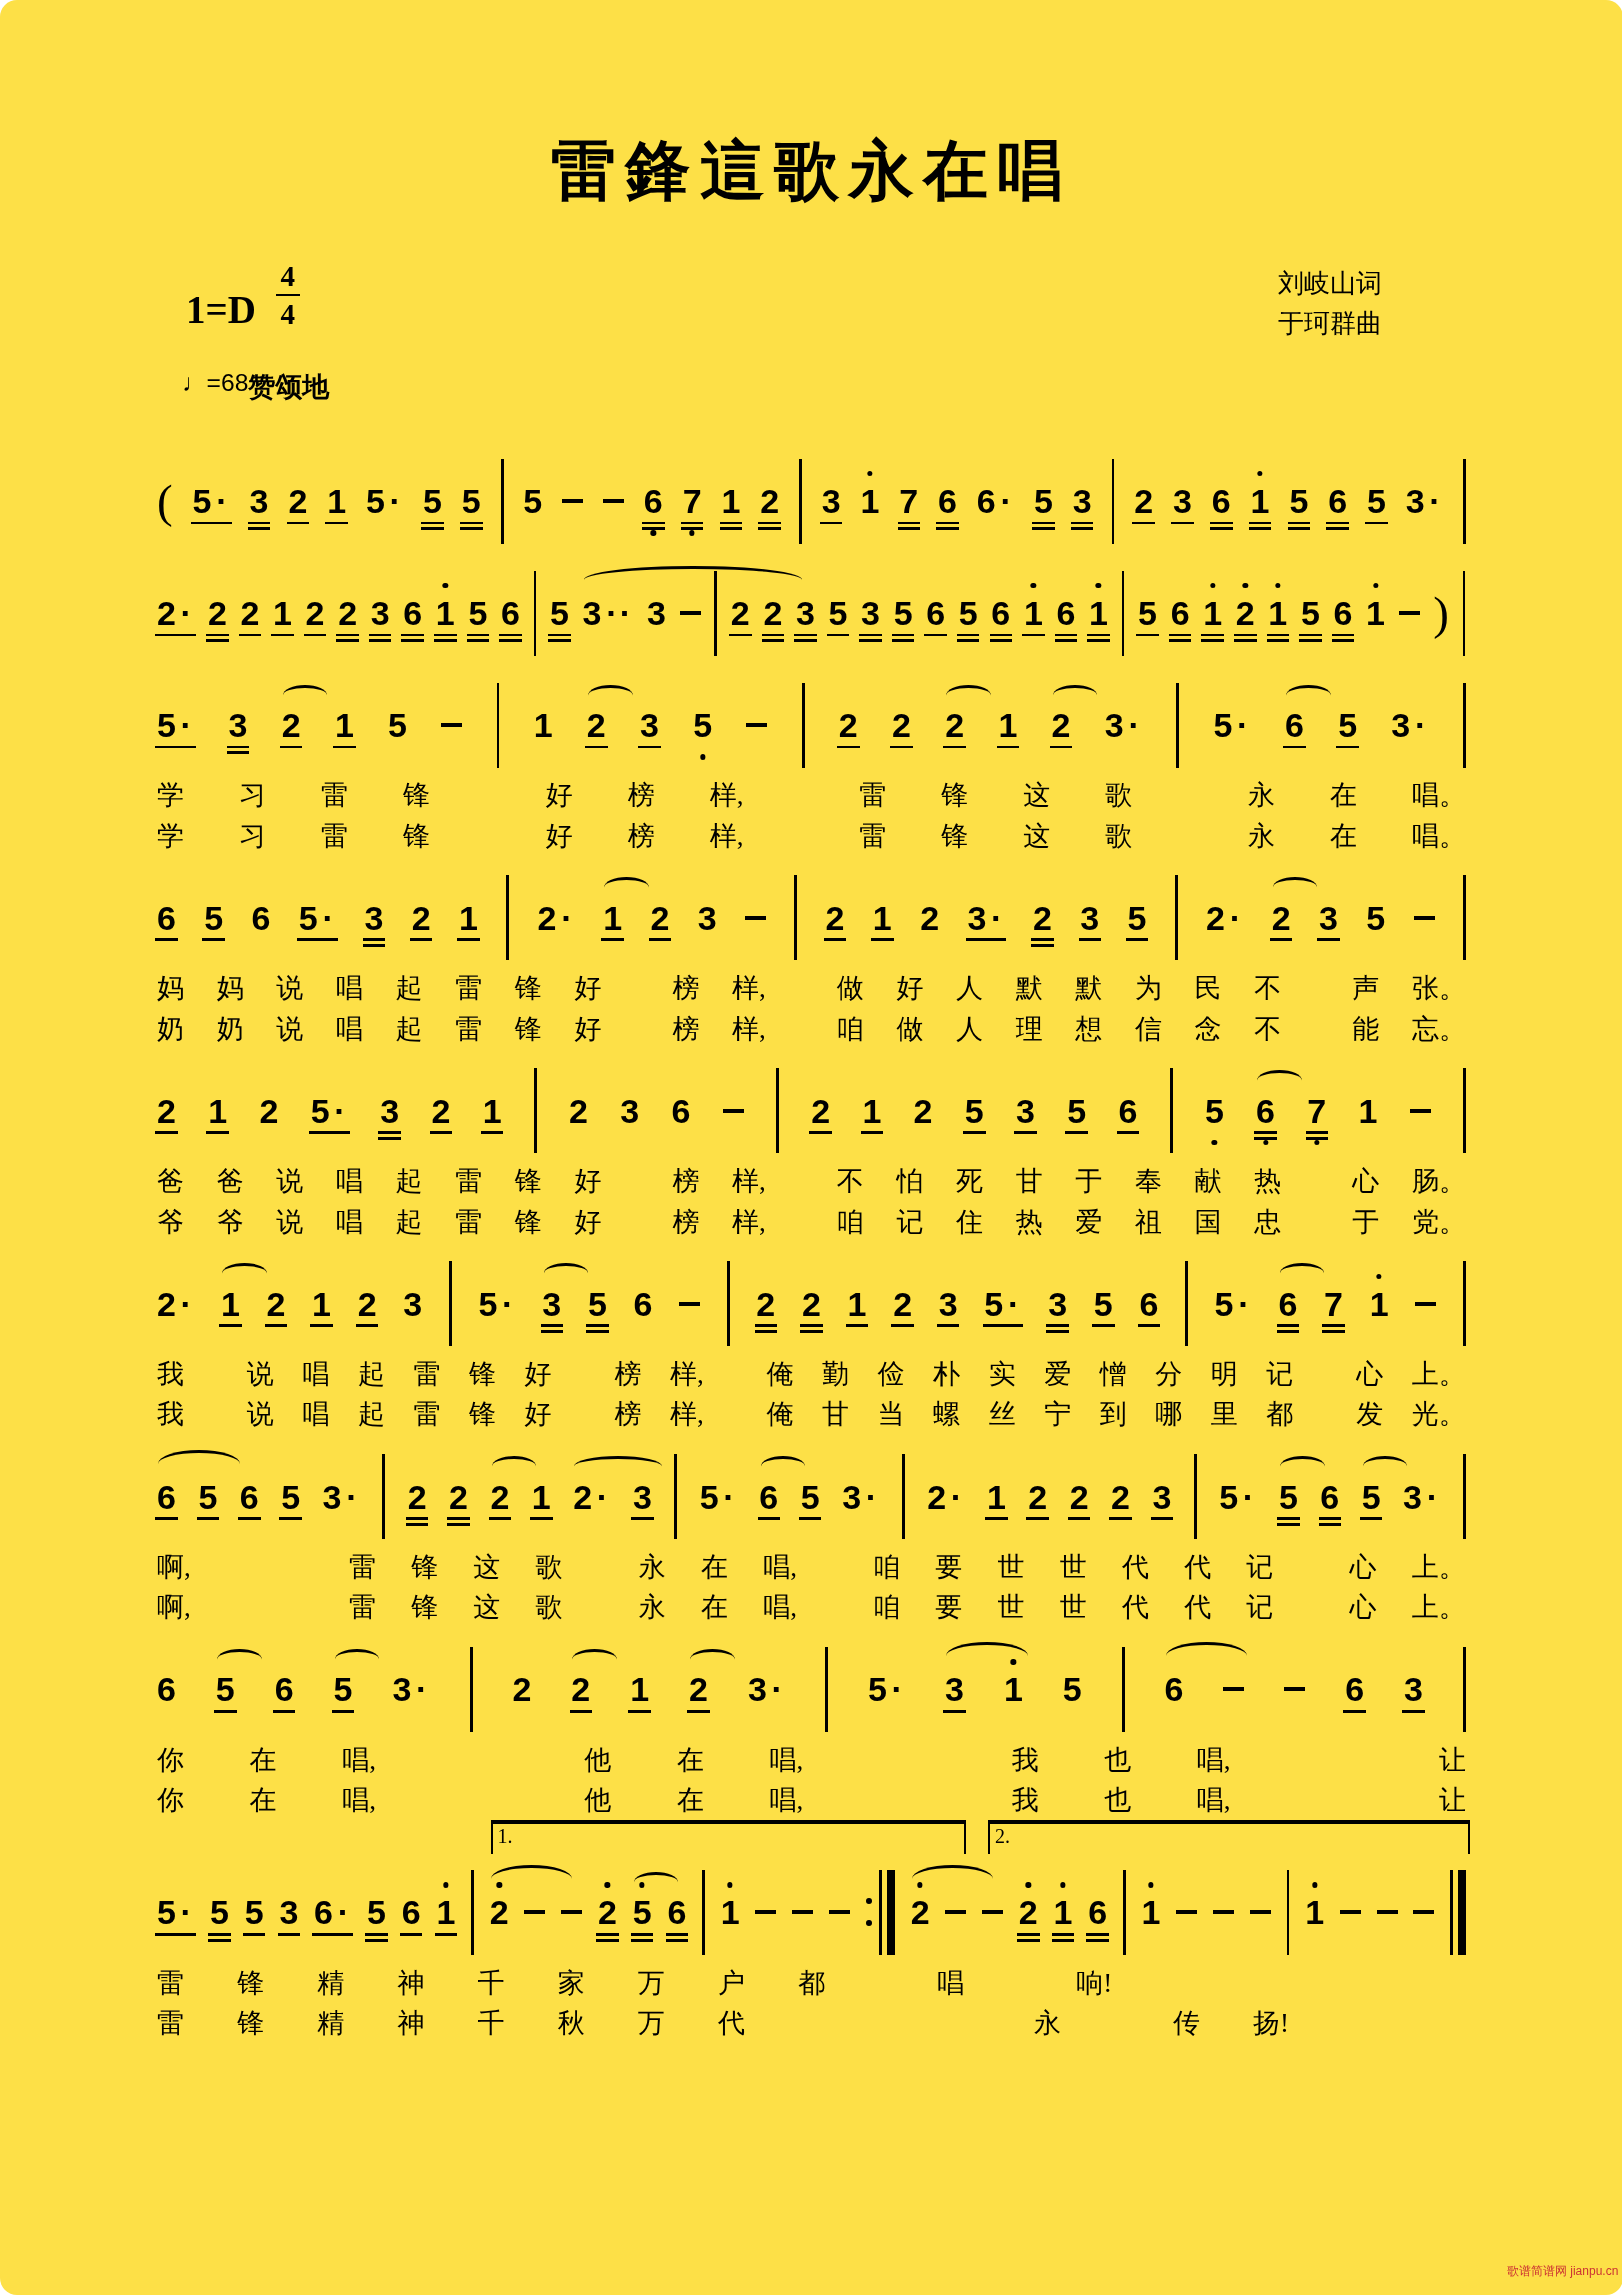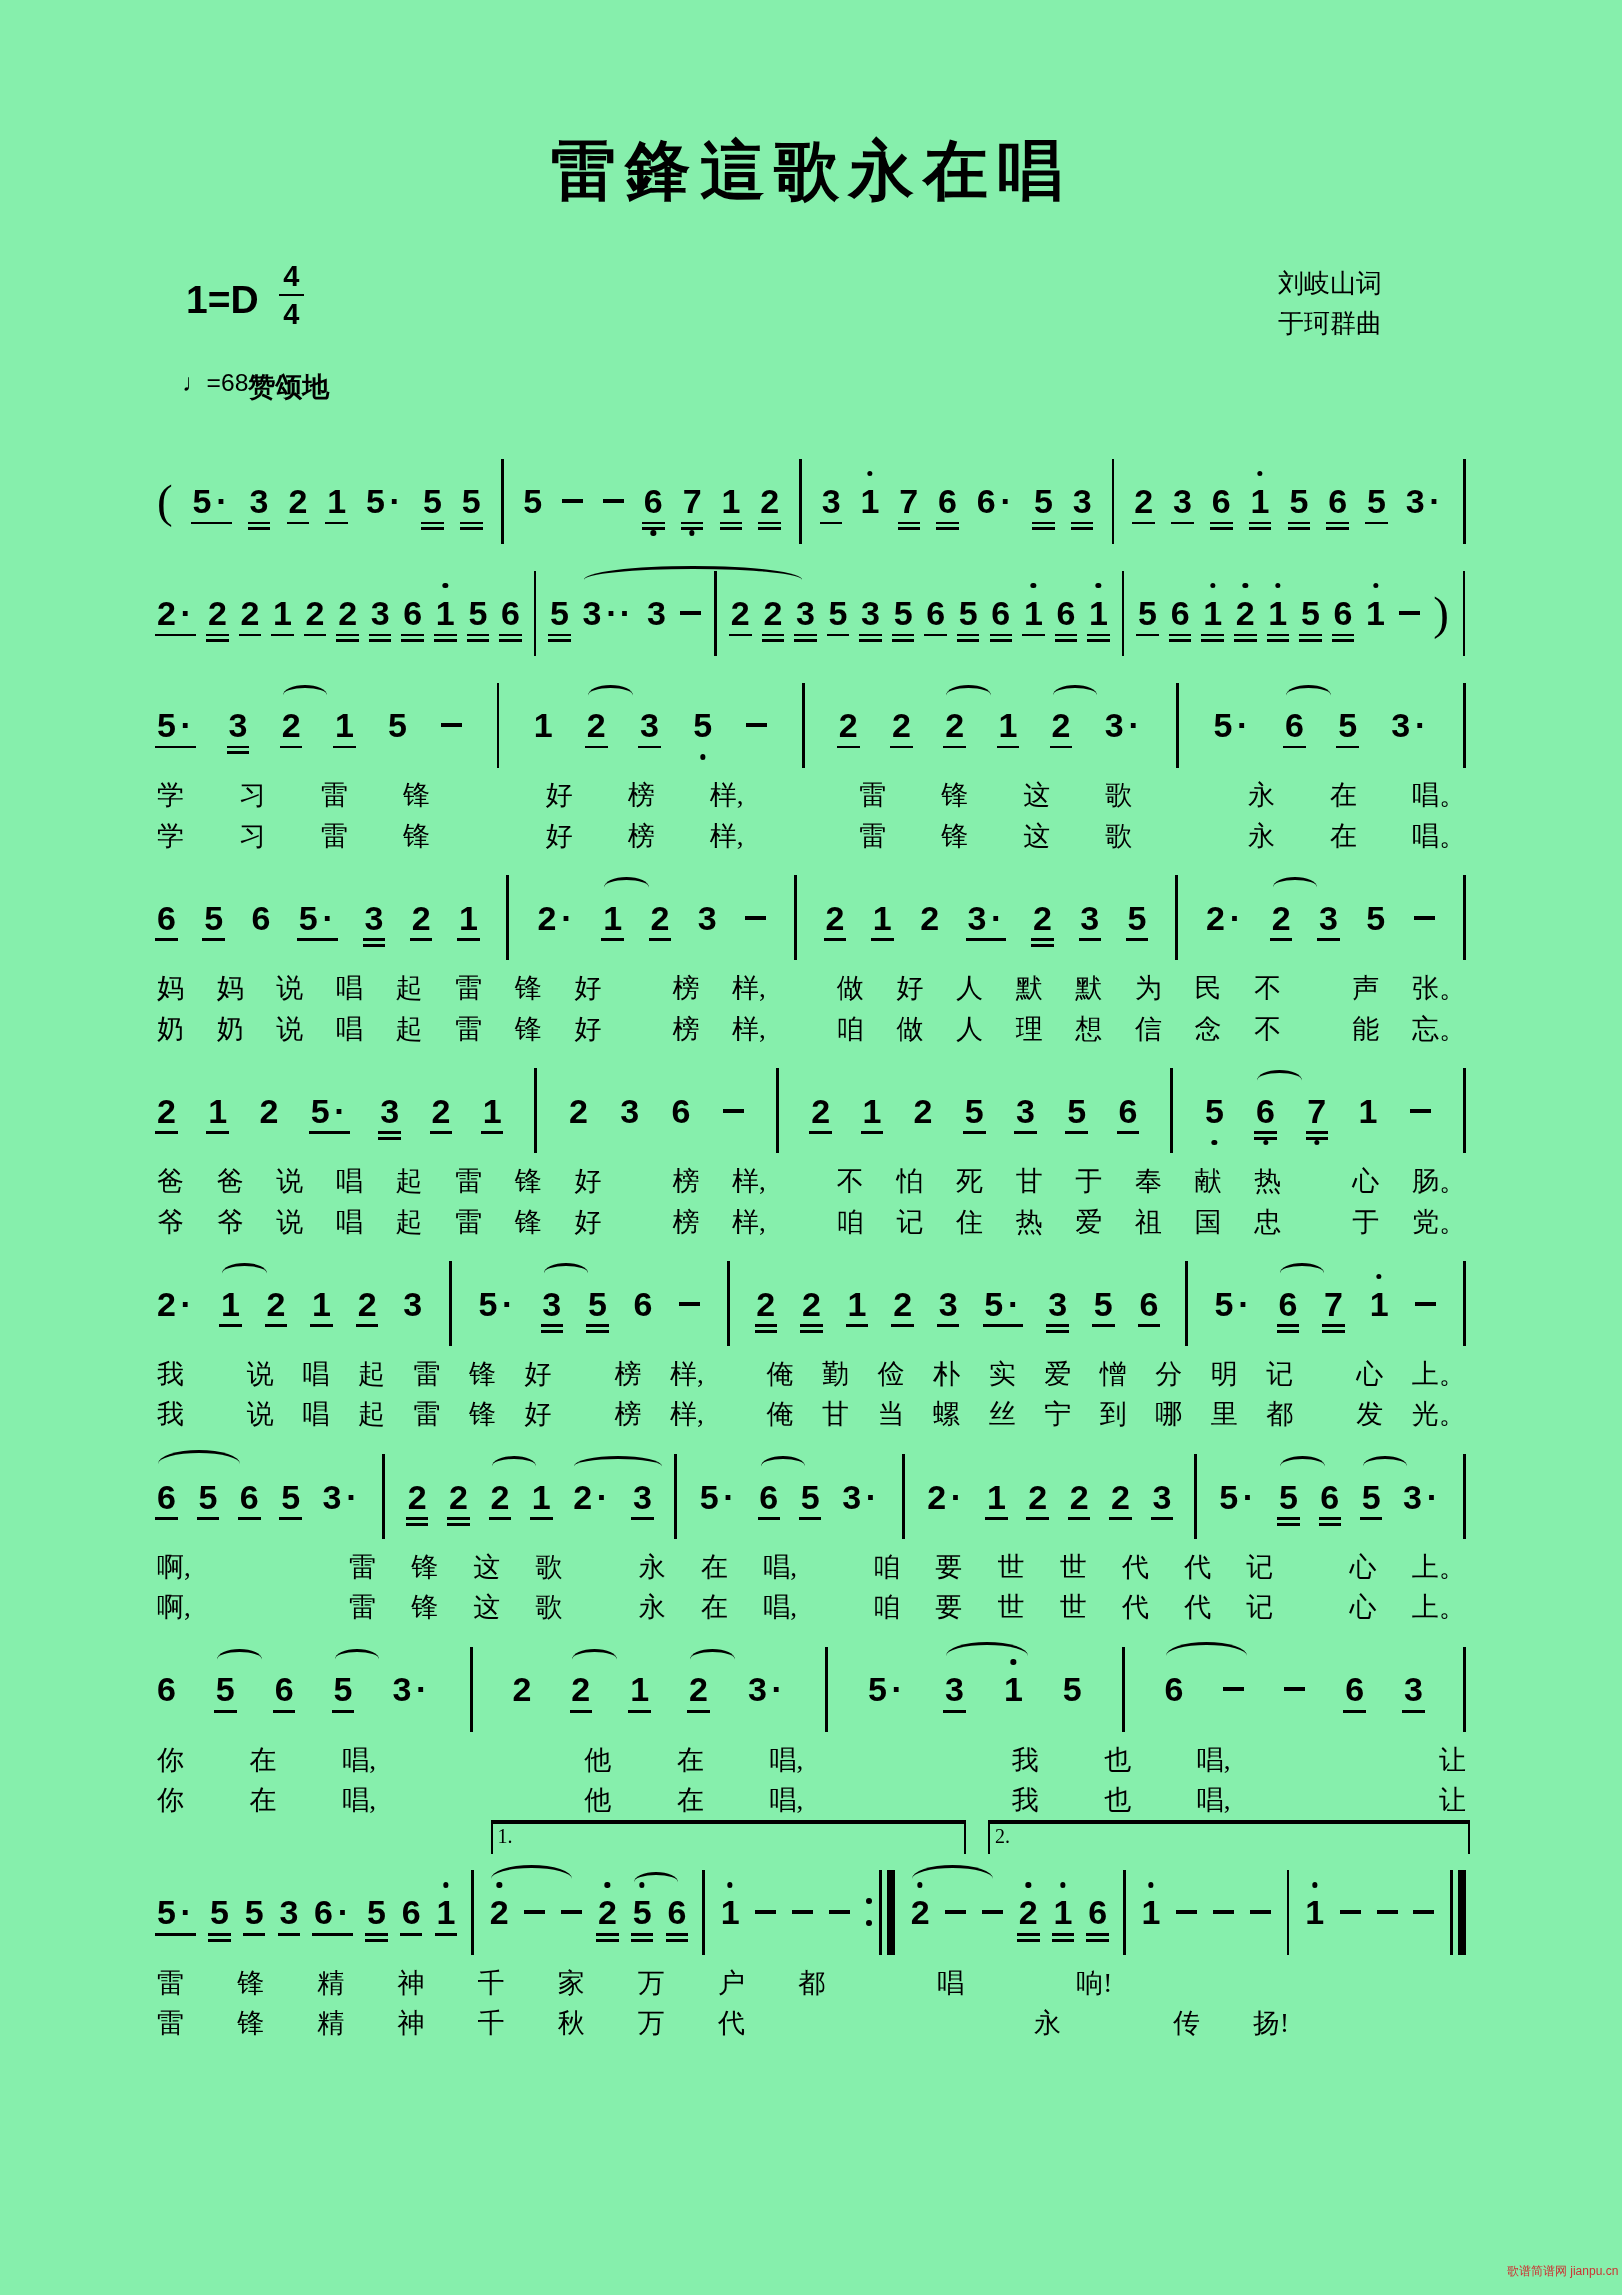--- a/index.html
+++ b/index.html
@@ -1,22 +1,22 @@
 <!DOCTYPE html>
 <html style="font-size:9.4px"><head>
 <meta charset="utf-8">
 <style>
   html,body{margin:0;padding:0;background:#ffffff;}
-  .page{position:relative;width:1623px;height:2295px;background:#86efac;overflow:hidden;
-        font-family:"Liberation Serif",serif;color:#000;}
+  .page{position:relative;width:1623px;height:2295px;background:#fde047;overflow:hidden;
+        font-family:"Liberation Serif",serif;color:#000;border-radius:17px;}
   
   .title{position:absolute;top:127px;left:0;width:100%;text-align:center;
          font-family:"DejaVu Serif",serif;font-weight:700;font-size:65px;letter-spacing:9.4px;}
-  .keysig{position:absolute;left:186px;top:270px;display:flex;align-items:center;
-          font-family:Liberation Sans, sans-serif;font-weight:700;font-size:39px;line-height:1;}
+  .keysig{position:absolute;left:186px;top:270px;display:flex;align-items:flex-end;
+          font-family:Liberation Serif, serif;font-weight:700;font-size:39px;line-height:1;}
   .timesig{display:inline-flex;flex-direction:column;align-items:center;margin-left:20px;margin-top:-8.2px;
            font-size:29px;font-weight:700;line-height:1;}
   .timesig .ts-num{padding:0 4.7px 3.5px;border-bottom:2.9px solid #000;}
   .timesig .ts-den{padding-top:3.5px;}
   .credits{position:absolute;left:1278px;top:264px;font-size:26px;line-height:1.55;
            font-family:"Liberation Serif",serif;}
   .tempoline{position:absolute;left:182px;top:369px;display:flex;align-items:flex-start;font-size:24.6px;
              font-family:"Liberation Sans",sans-serif;}
   .tempoline .expr{font-family:"Liberation Serif",serif;font-size:27px;font-weight:700;}
   .watermark{position:absolute;right:4.7px;bottom:15px;color:#cc3333;font-size:12px;

